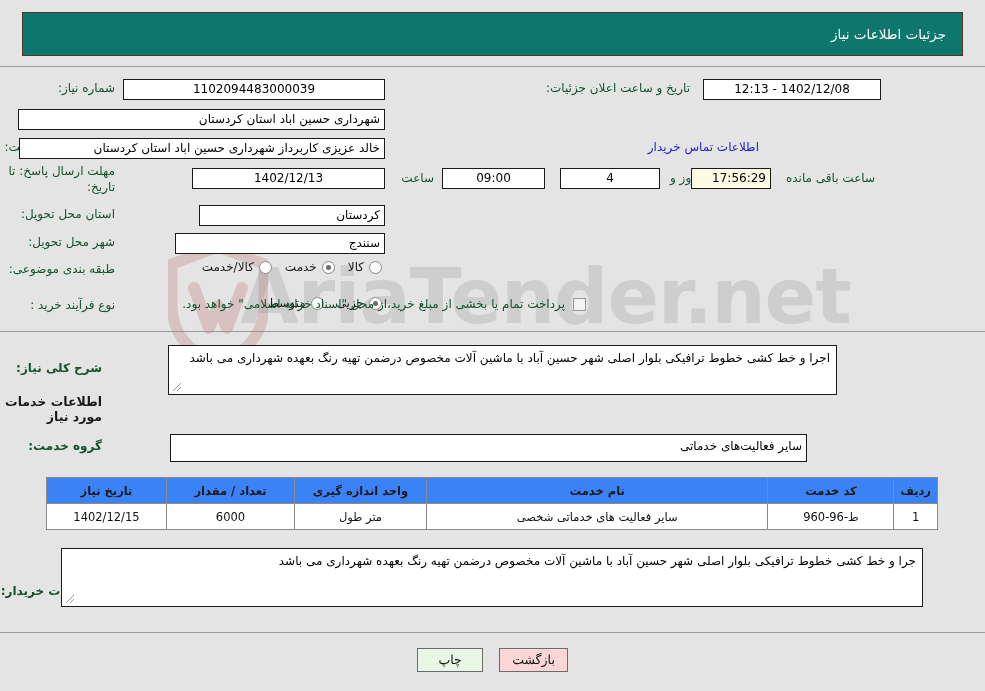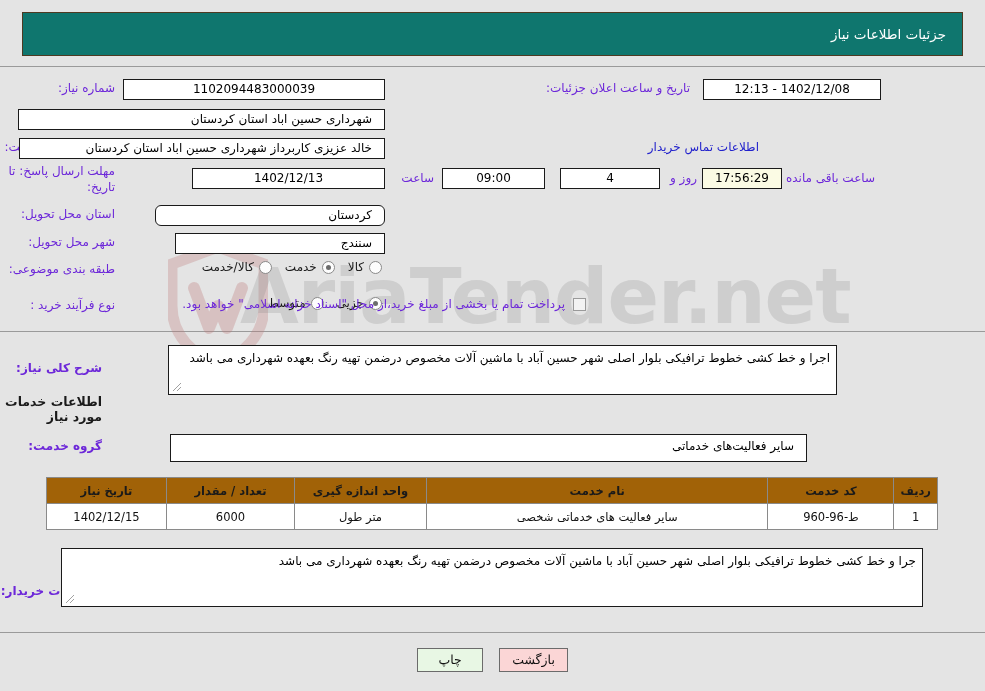--- a/index.html
+++ b/index.html
@@ -75,33 +75,33 @@
   
   .row {
     position: absolute;
     display: flex;
     align-items: center;
     white-space: nowrap;
     z-index: 20;
   }
   .lbl {
     font-size: 12px;
-    color: #6d28d9;
+    color: #14532d;
     text-align: right;
     white-space: normal;
     line-height: 1.35;
   }
   .lbl-bold { font-weight: bold; }
 
   .fld {
     background: #ffffff;
     border: 1px solid #1a1a1a;
     height: 21px;
     line-height: 19px;
-    padding: 0 12px;
+    padding: 0 4px;
     font-size: 12px;
     color: #000;
     text-align: right;
     overflow: hidden;
     white-space: nowrap;
   }
   .fld.center { text-align: center; }
   .fld.timer { background: #fbfbe4; text-align: center; }
 
   .link {
@@ -162,21 +162,21 @@
 
   
   table.needs {
     position: absolute;
     border-collapse: collapse;
     font-size: 11.5px;
     z-index: 20;
     background: #fff;
   }
   table.needs th {
-    background: #a16207;
+    background: #3b82f6;
     border: 1px solid #8a8a8a;
     font-weight: bold;
     color: #1a1a1a;
     height: 26px;
     padding: 2px 6px;
     text-align: center;
     white-space: nowrap;
   }
   table.needs td {
     background: #ffffff;
@@ -260,27 +260,27 @@
   <div style="position:absolute; top:140px; right:226px; z-index:20;" class="link">اطلاعات تماس خریدار</div>
 
   <div class="row" style="top:163px; right:870px; width:110px; display:block;">
     <span class="lbl">مهلت ارسال پاسخ: تا تاریخ:</span>
   </div>
   <div class="fld center" style="position:absolute; top:168px; right:600px; width:193px; z-index:20;">1402/12/13</div>
   <div style="position:absolute; top:170px; right:551px; z-index:20;" class="lbl">ساعت</div>
   <div class="fld center" style="position:absolute; top:168px; right:440px; width:103px; z-index:20;">09:00</div>
   <div class="fld center" style="position:absolute; top:168px; right:325px; width:100px; z-index:20;">4</div>
   <div style="position:absolute; top:170px; right:288px; z-index:20;" class="lbl">روز و</div>
-  <div class="fld timer" style="position:absolute; top:168px; right:203px; width:80px; z-index:20;">17:56:29</div>
+  <div class="fld timer" style="position:absolute; top:168px; right:214px; width:80px; z-index:20;text-align:right;">17:56:29</div>
   <div style="position:absolute; top:170px; right:110px; z-index:20;" class="lbl">ساعت باقی مانده</div>
 
   <div class="row" style="top:206px; right:870px;">
     <span class="lbl">استان محل تحویل:</span>
   </div>
-  <div class="fld" style="position:absolute; top:205px; right:600px; width:230px; z-index:20;border-radius:6px;">کردستان</div>
+  <div class="fld" style="position:absolute; top:205px; right:600px; width:186px; z-index:20;">کردستان</div>
 
   <div class="row" style="top:234px; right:870px;">
     <span class="lbl">شهر محل تحویل:</span>
   </div>
   <div class="fld" style="position:absolute; top:233px; right:600px; width:210px; z-index:20;">سنندج</div>
 
   <div class="row" style="top:261px; right:870px;">
     <span class="lbl">طبقه بندی موضوعی:</span>
   </div>
   <div class="row" style="top:260px; right:600px;">

